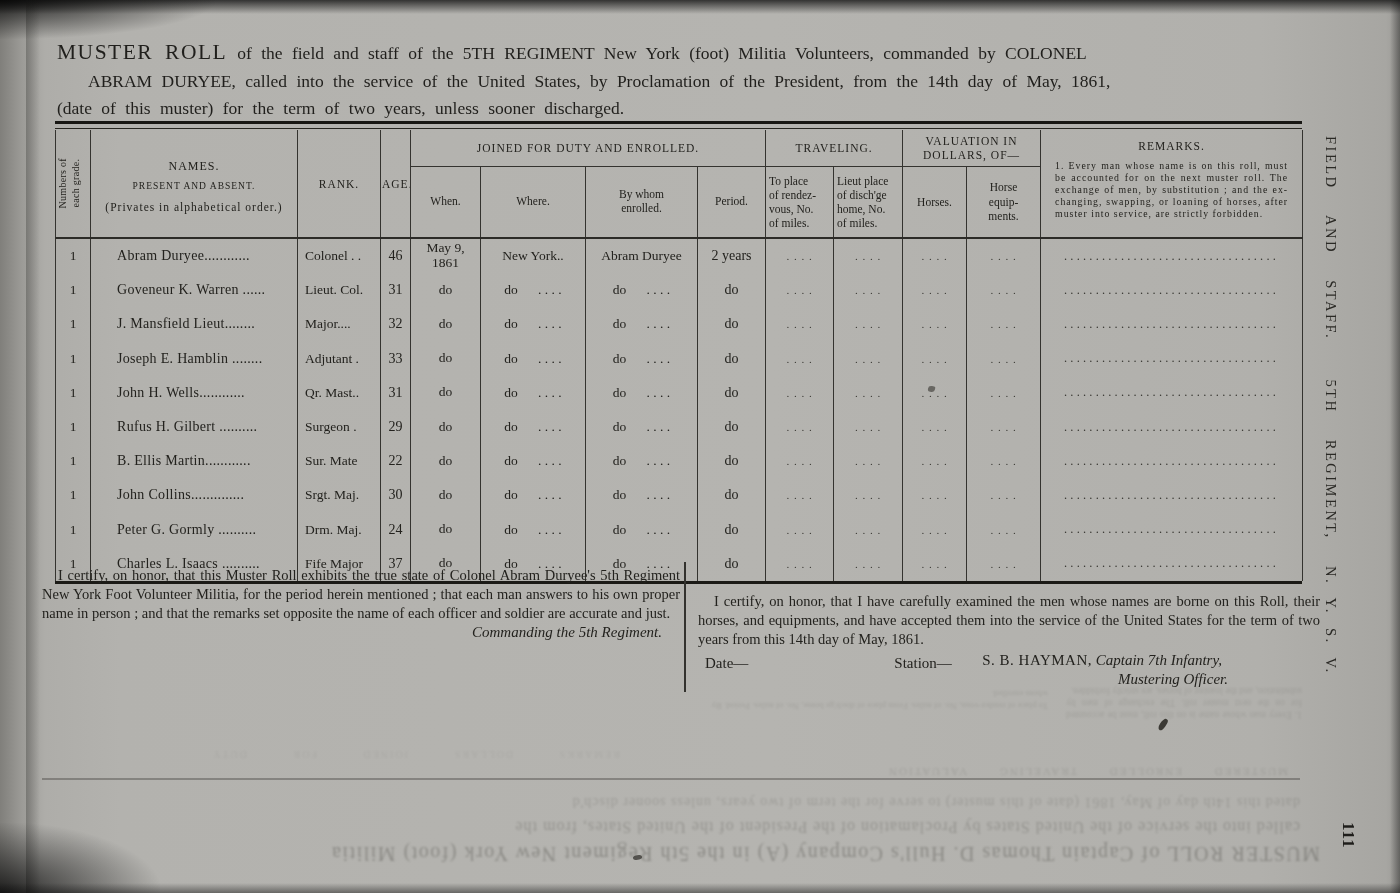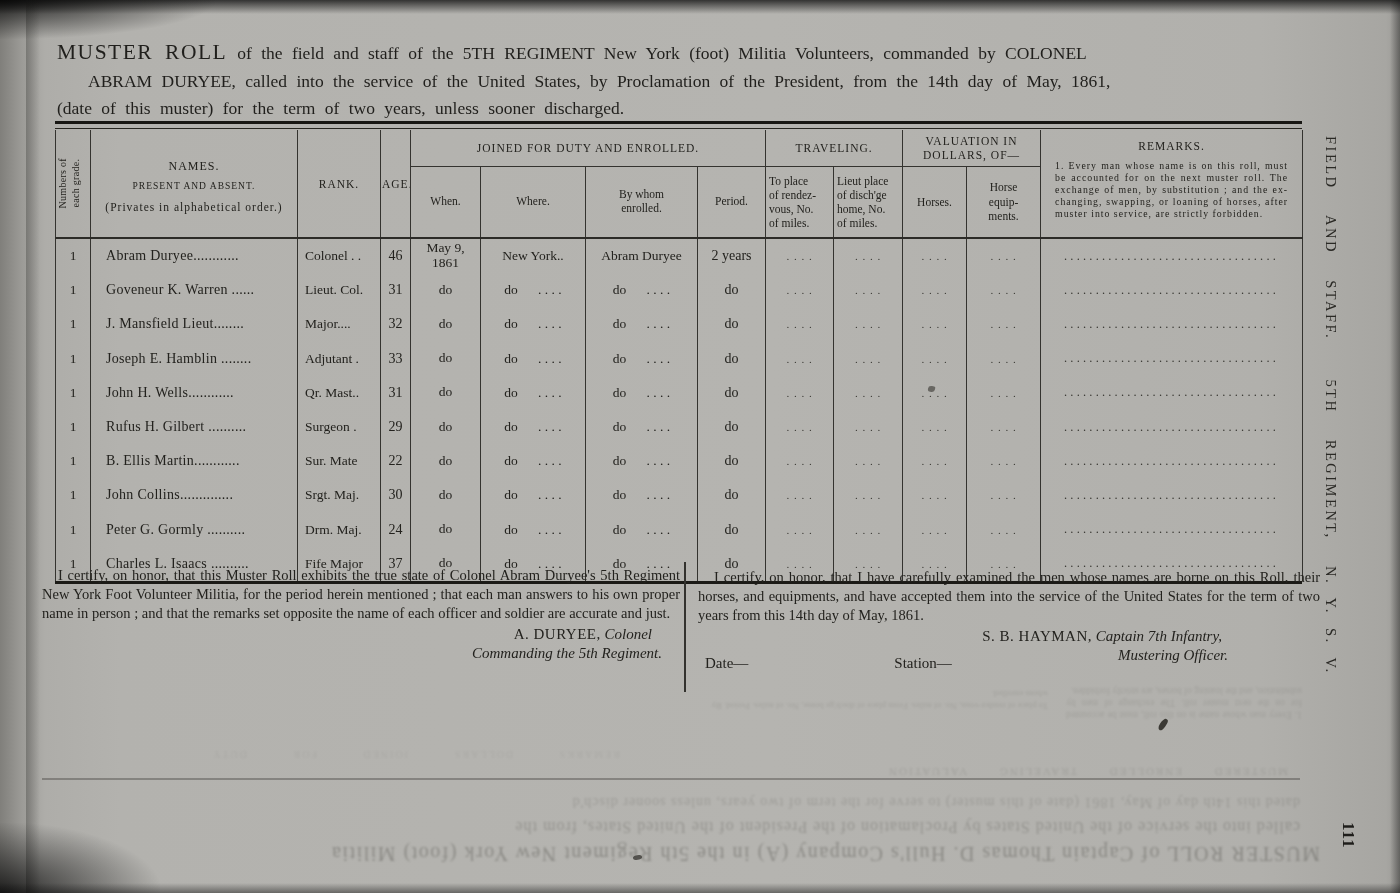--- a/index.html
+++ b/index.html
@@ -36,32 +36,32 @@
   .h-rank{font-size:11.5px;letter-spacing:.6px;}
   .h-age{font-size:10px;letter-spacing:.4px;}
   .h-small{font-size:11.5px;white-space:pre-line;line-height:1.2;}
   .h-tiny{font-size:9.3px;text-align:left;white-space:pre-line;line-height:1.22;padding:2px 3px;vertical-align:middle;}
   .h-val{font-size:10.2px;white-space:pre-line;line-height:1.25;}
   .h-remarks{vertical-align:top;text-align:left;padding:4px 14px 2px;}
   .h-remarks .rt{text-align:center;font-size:11.5px;letter-spacing:1px;margin:6px 0 8px;}
   .h-remarks .rn{font-size:9.8px;line-height:1.22;text-align:justify;}
   tbody td{height:32.2px;font-size:14px;text-align:center;vertical-align:middle;}
   td.c-num{font-size:13.5px;}
-  td.c-name{text-align:left;padding-left:15px;white-space:pre;font-size:14px;letter-spacing:.3px;}
+  td.c-name{text-align:left;padding-left:26px;white-space:pre;font-size:14px;letter-spacing:.3px;}
   td.c-rank{text-align:left;padding-left:7px;white-space:pre;font-size:13.5px;}
   td.c-when{white-space:pre-line;font-size:13.5px;line-height:1.1;}
   td.c-where,td.c-by_whom{white-space:pre;font-size:13.5px;}
   td.c-t1,td.c-t2,td.c-v1,td.c-v2{font-size:11px;letter-spacing:1px;color:#3a3934;}
   td.c-remarks{letter-spacing:3.2px;font-size:12.5px;color:#3a3934;padding:0 8px;}
   .rule-bottom{height:0;border-top:3px solid #1b1a16;}
 
   
   .cert-left{position:absolute;left:42px;top:566px;width:638px;font-size:14.5px;line-height:1.3;color:#23221e;text-align:justify;}
   .cert-left .body,.cert-right .body{text-indent:16px;}
-  .cert-right{position:absolute;left:698px;top:568px;width:622px;font-size:14.5px;line-height:1.3;color:#23221e;text-align:justify;}
+  .cert-right{position:absolute;left:698px;top:592px;width:622px;font-size:14.5px;line-height:1.3;color:#23221e;text-align:justify;}
   .sig1{margin-top:2px;text-align:right;padding-right:28px;font-size:15px;}
   .sig2{text-align:right;padding-right:18px;font-style:italic;font-size:15px;}
   .cert-right .sig1{padding-right:98px;}
   .cert-right .sig2{padding-right:92px;}
   .sig-name{letter-spacing:.5px;}
   .sig-title{font-style:italic;}
   .dateline-left{position:absolute;left:42px;top:668px;font-size:15px;color:#23221e;}
   .dateline-left .it{font-style:italic;}
   .dl-gap{display:inline-block;width:38px;}
   .dateline-right{position:absolute;left:705px;top:655px;font-size:15px;color:#23221e;}
@@ -330,21 +330,20 @@
             <td class="c-v2">. . . .</td>
             <td class="c-remarks">..................................</td>
           </tr>
         </tbody>
     </table>
     <div class="rule-bottom"></div>
   </div>
 
   <div class="cert-left">
     <div class="body">I certify, on honor, that this Muster Roll exhibits the true state of Colonel Abram Duryee's 5th Regiment New York Foot Volunteer Militia, for the period herein mentioned ;  that each man answers to his own proper name in person ;  and that the remarks set opposite the name of each officer and soldier are accurate and just.</div>
-    <div class="sig1"><span class="sig-name">A. DURYEE,</span> <span class="sig-title">Colonel</span></div>
     <div class="sig2">Commanding the 5th Regiment.</div>
   </div>
 
   <div style="position:absolute;left:684px;top:562px;width:2px;height:130px;background:#33322e;"></div>
 
   <div class="cert-right">
     <div class="body">I certify, on honor, that I have carefully examined the men whose names are borne on this Roll, their horses, and equipments, and have accepted them into the service of the United States for the term of  two years from this 14th day of May, 1861.</div>
     <div class="sig1"><span class="sig-name">S. B. HAYMAN,</span> <span class="sig-title">Captain 7th Infantry,</span></div>
     <div class="sig2">Mustering Officer.</div>
   </div>

